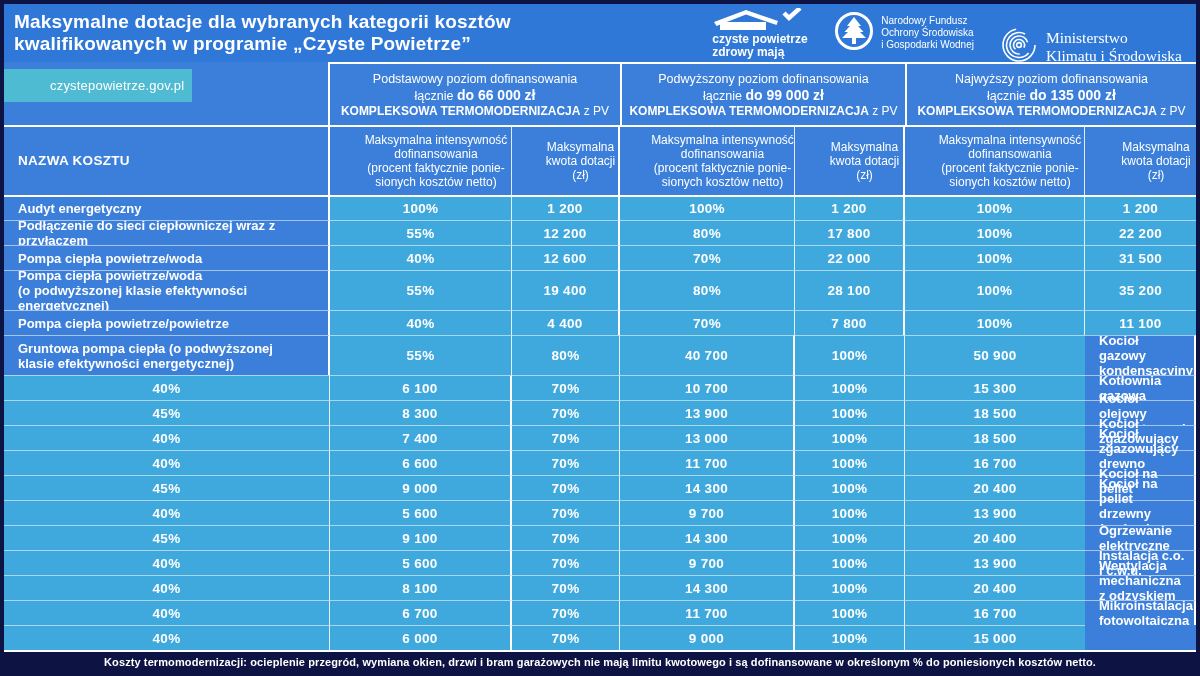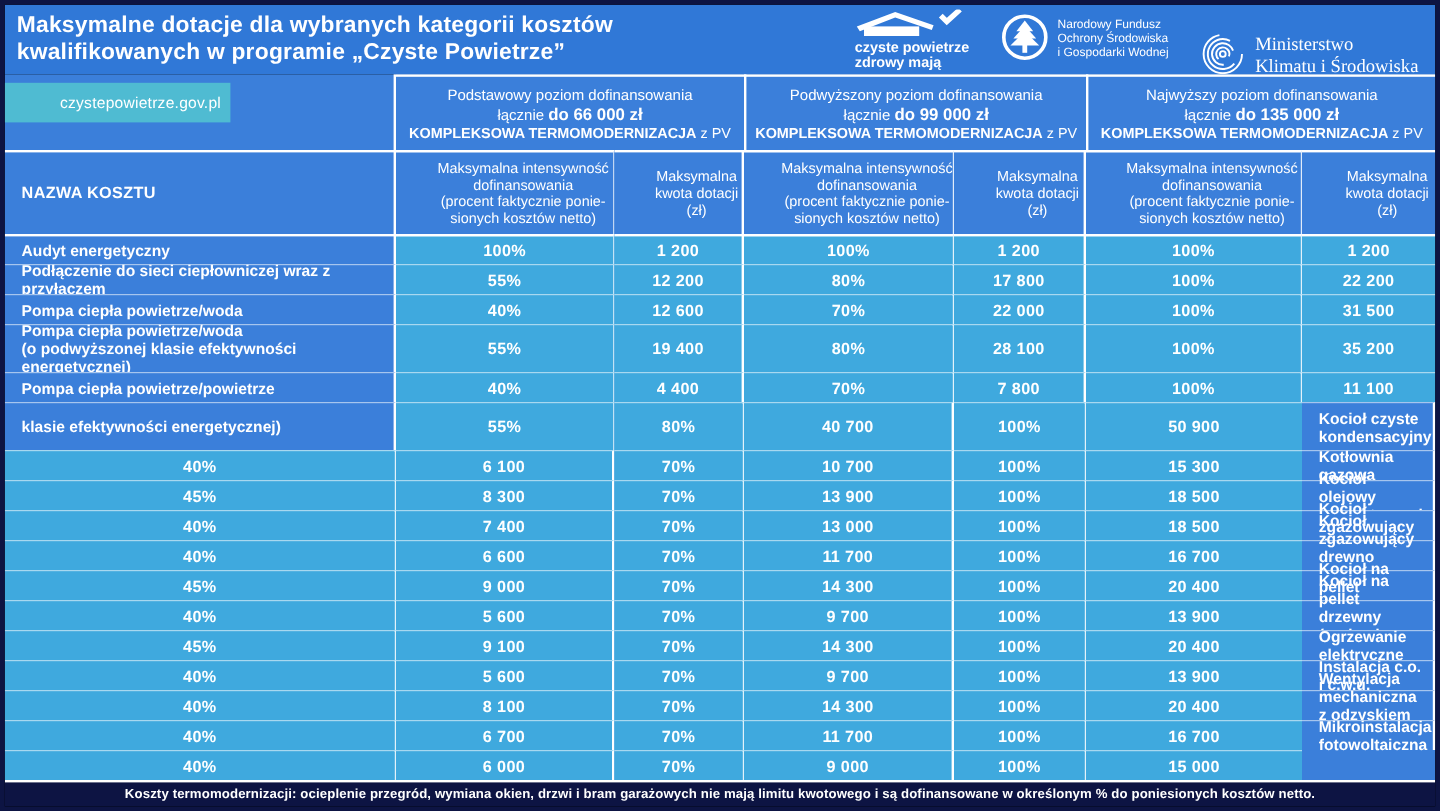--- a/index.html
+++ b/index.html
@@ -225,29 +225,30 @@
       <div class="cell name-col name-cell">
         <div>Pompa ciepła powietrze/powietrze</div>
       </div>
       <div class="cell data-cell intensity">40%</div>
       <div class="cell data-cell amount group-end">4 400</div>
       <div class="cell data-cell intensity">70%</div>
       <div class="cell data-cell amount group-end">7 800</div>
       <div class="cell data-cell intensity">100%</div>
       <div class="cell data-cell amount">11 100</div>
       <div class="cell name-col name-cell">
+        <div>Gruntowa pompa ciepła (o podwyższonej</div>
         <div>klasie efektywności energetycznej)</div>
       </div>
       <div class="cell data-cell intensity">55%</div>
       <div class="cell data-cell intensity">80%</div>
       <div class="cell data-cell amount group-end">40 700</div>
       <div class="cell data-cell intensity">100%</div>
       <div class="cell data-cell amount">50 900</div>
       <div class="cell name-col name-cell">
-        <div>Kocioł czyste kondensacyjny</div>
+        <div>Kocioł gazowy kondensacyjny</div>
       </div>
       <div class="cell data-cell intensity">40%</div>
       <div class="cell data-cell amount group-end">6 100</div>
       <div class="cell data-cell intensity">70%</div>
       <div class="cell data-cell amount group-end">10 700</div>
       <div class="cell data-cell intensity">100%</div>
       <div class="cell data-cell amount">15 300</div>
       <div class="cell name-col name-cell">
         <div>Kotłownia gazowa</div>
       </div>

